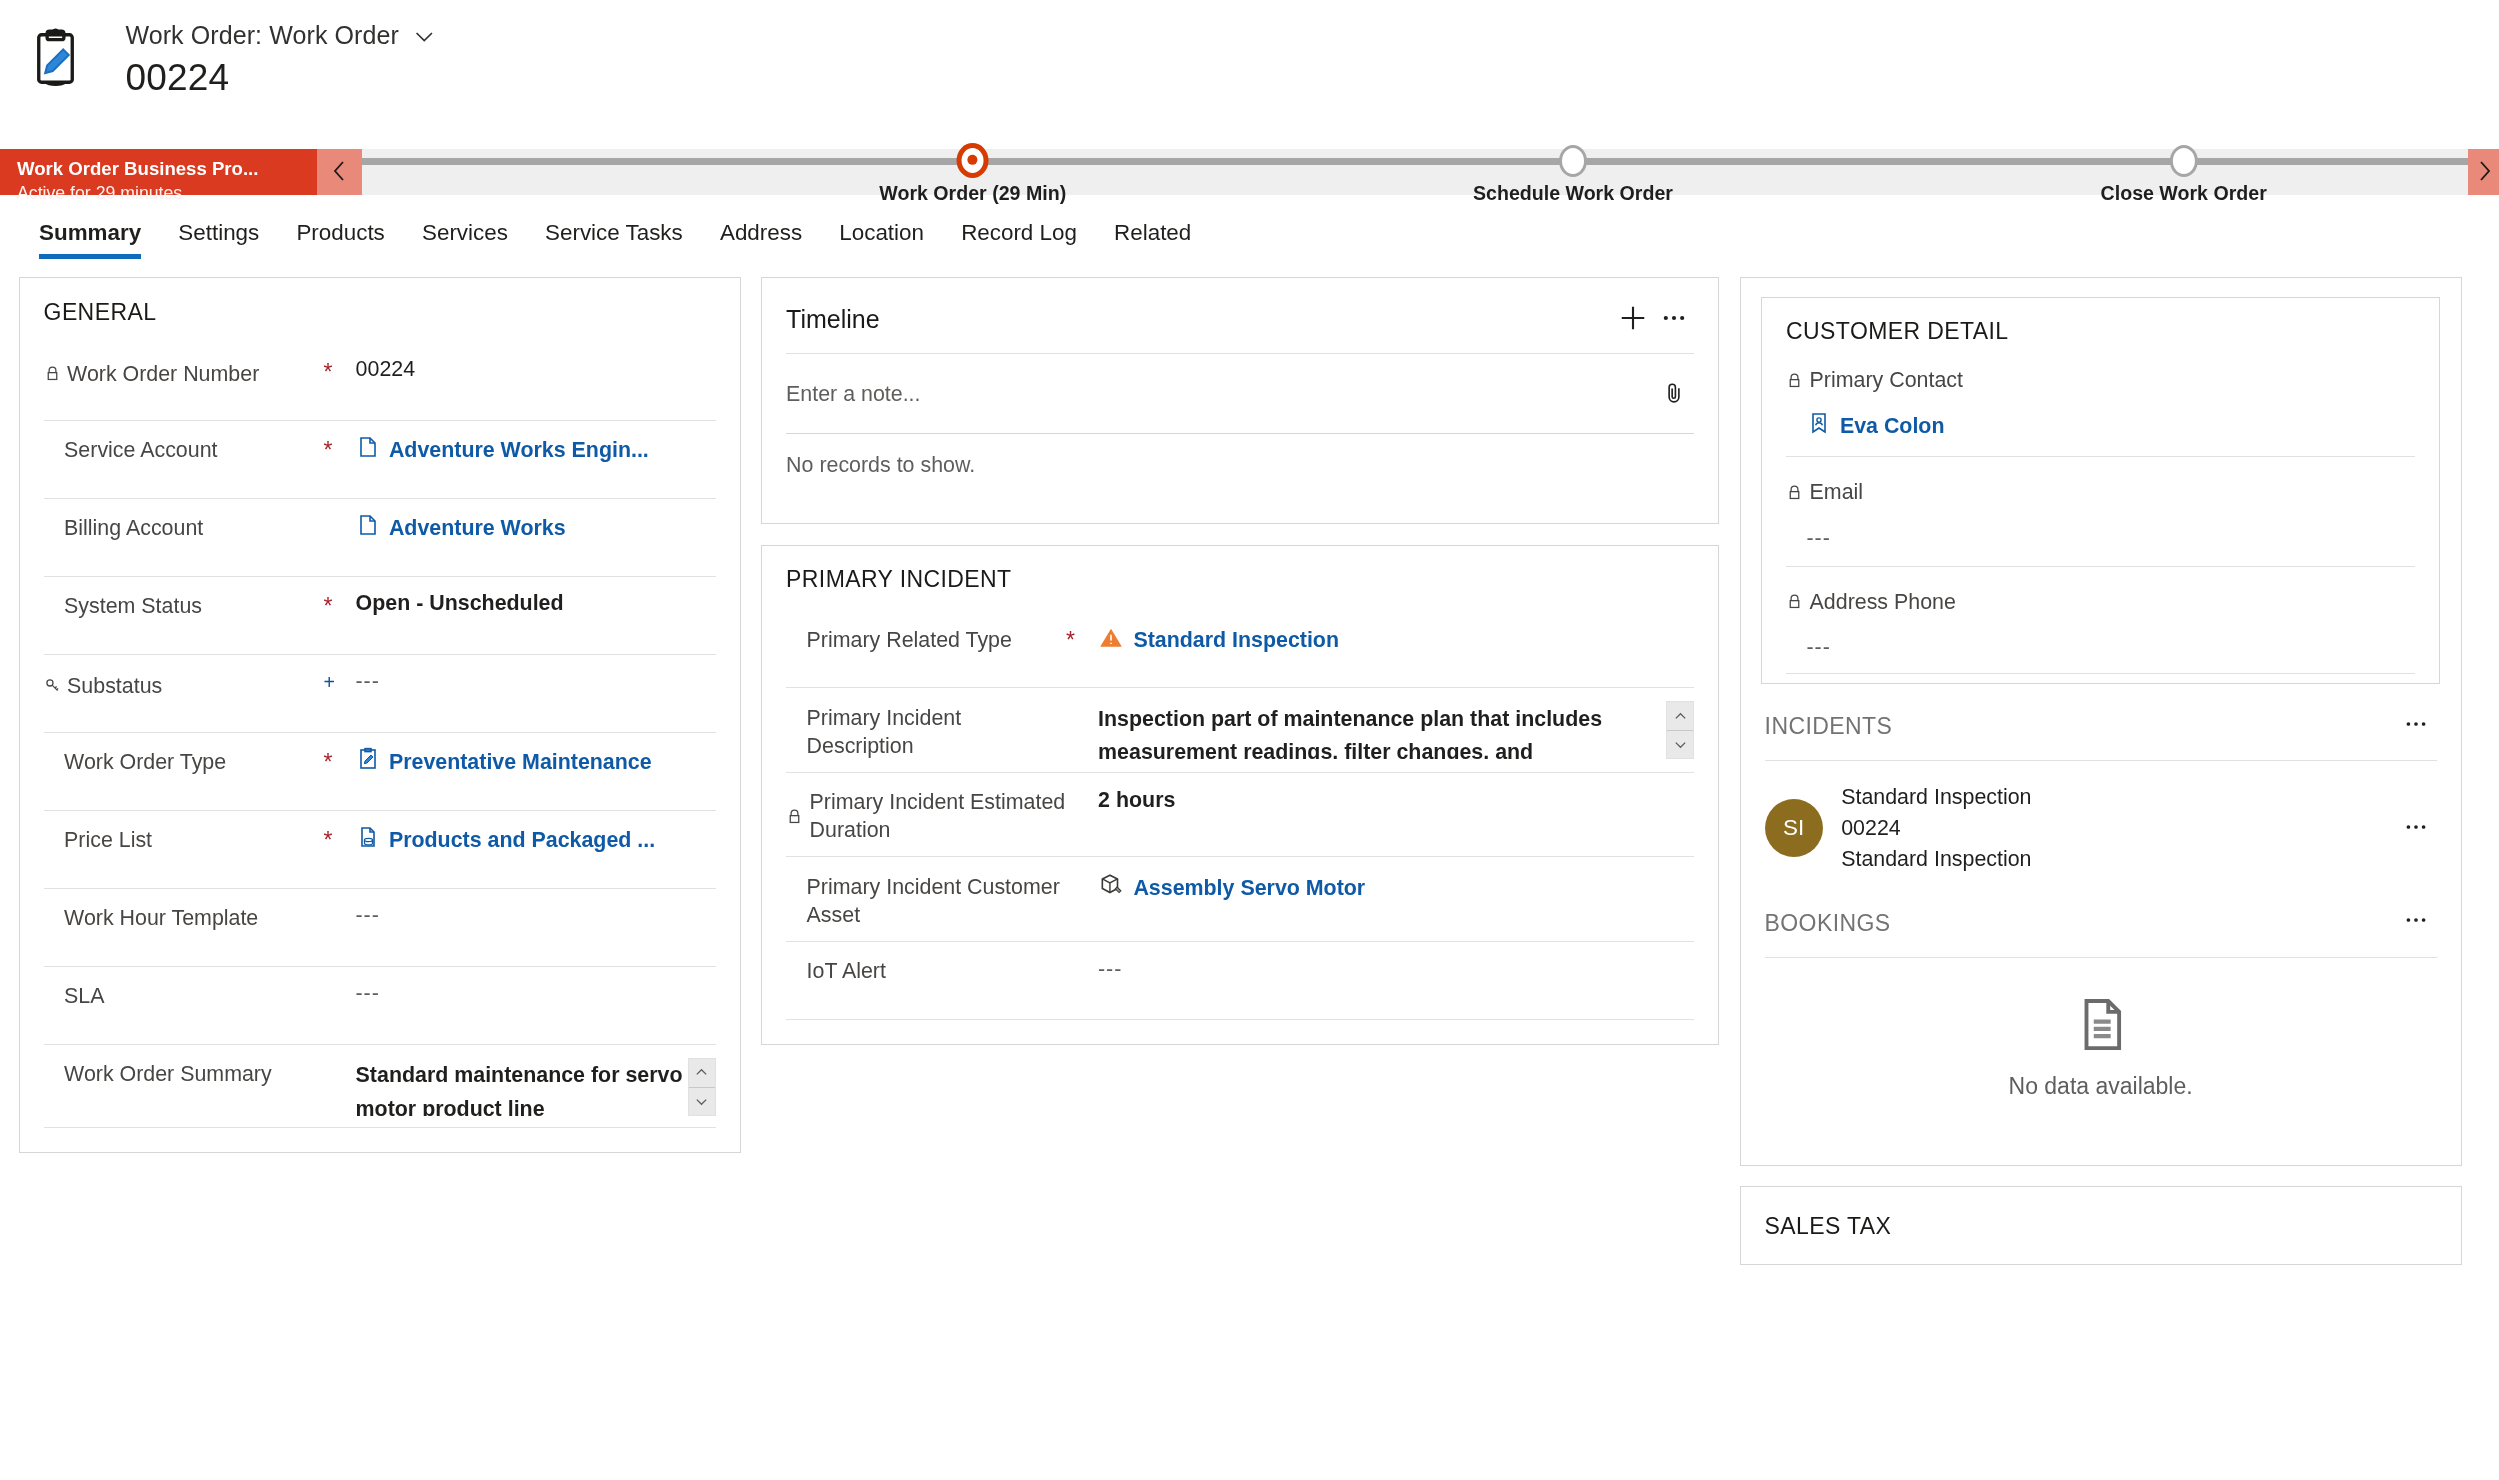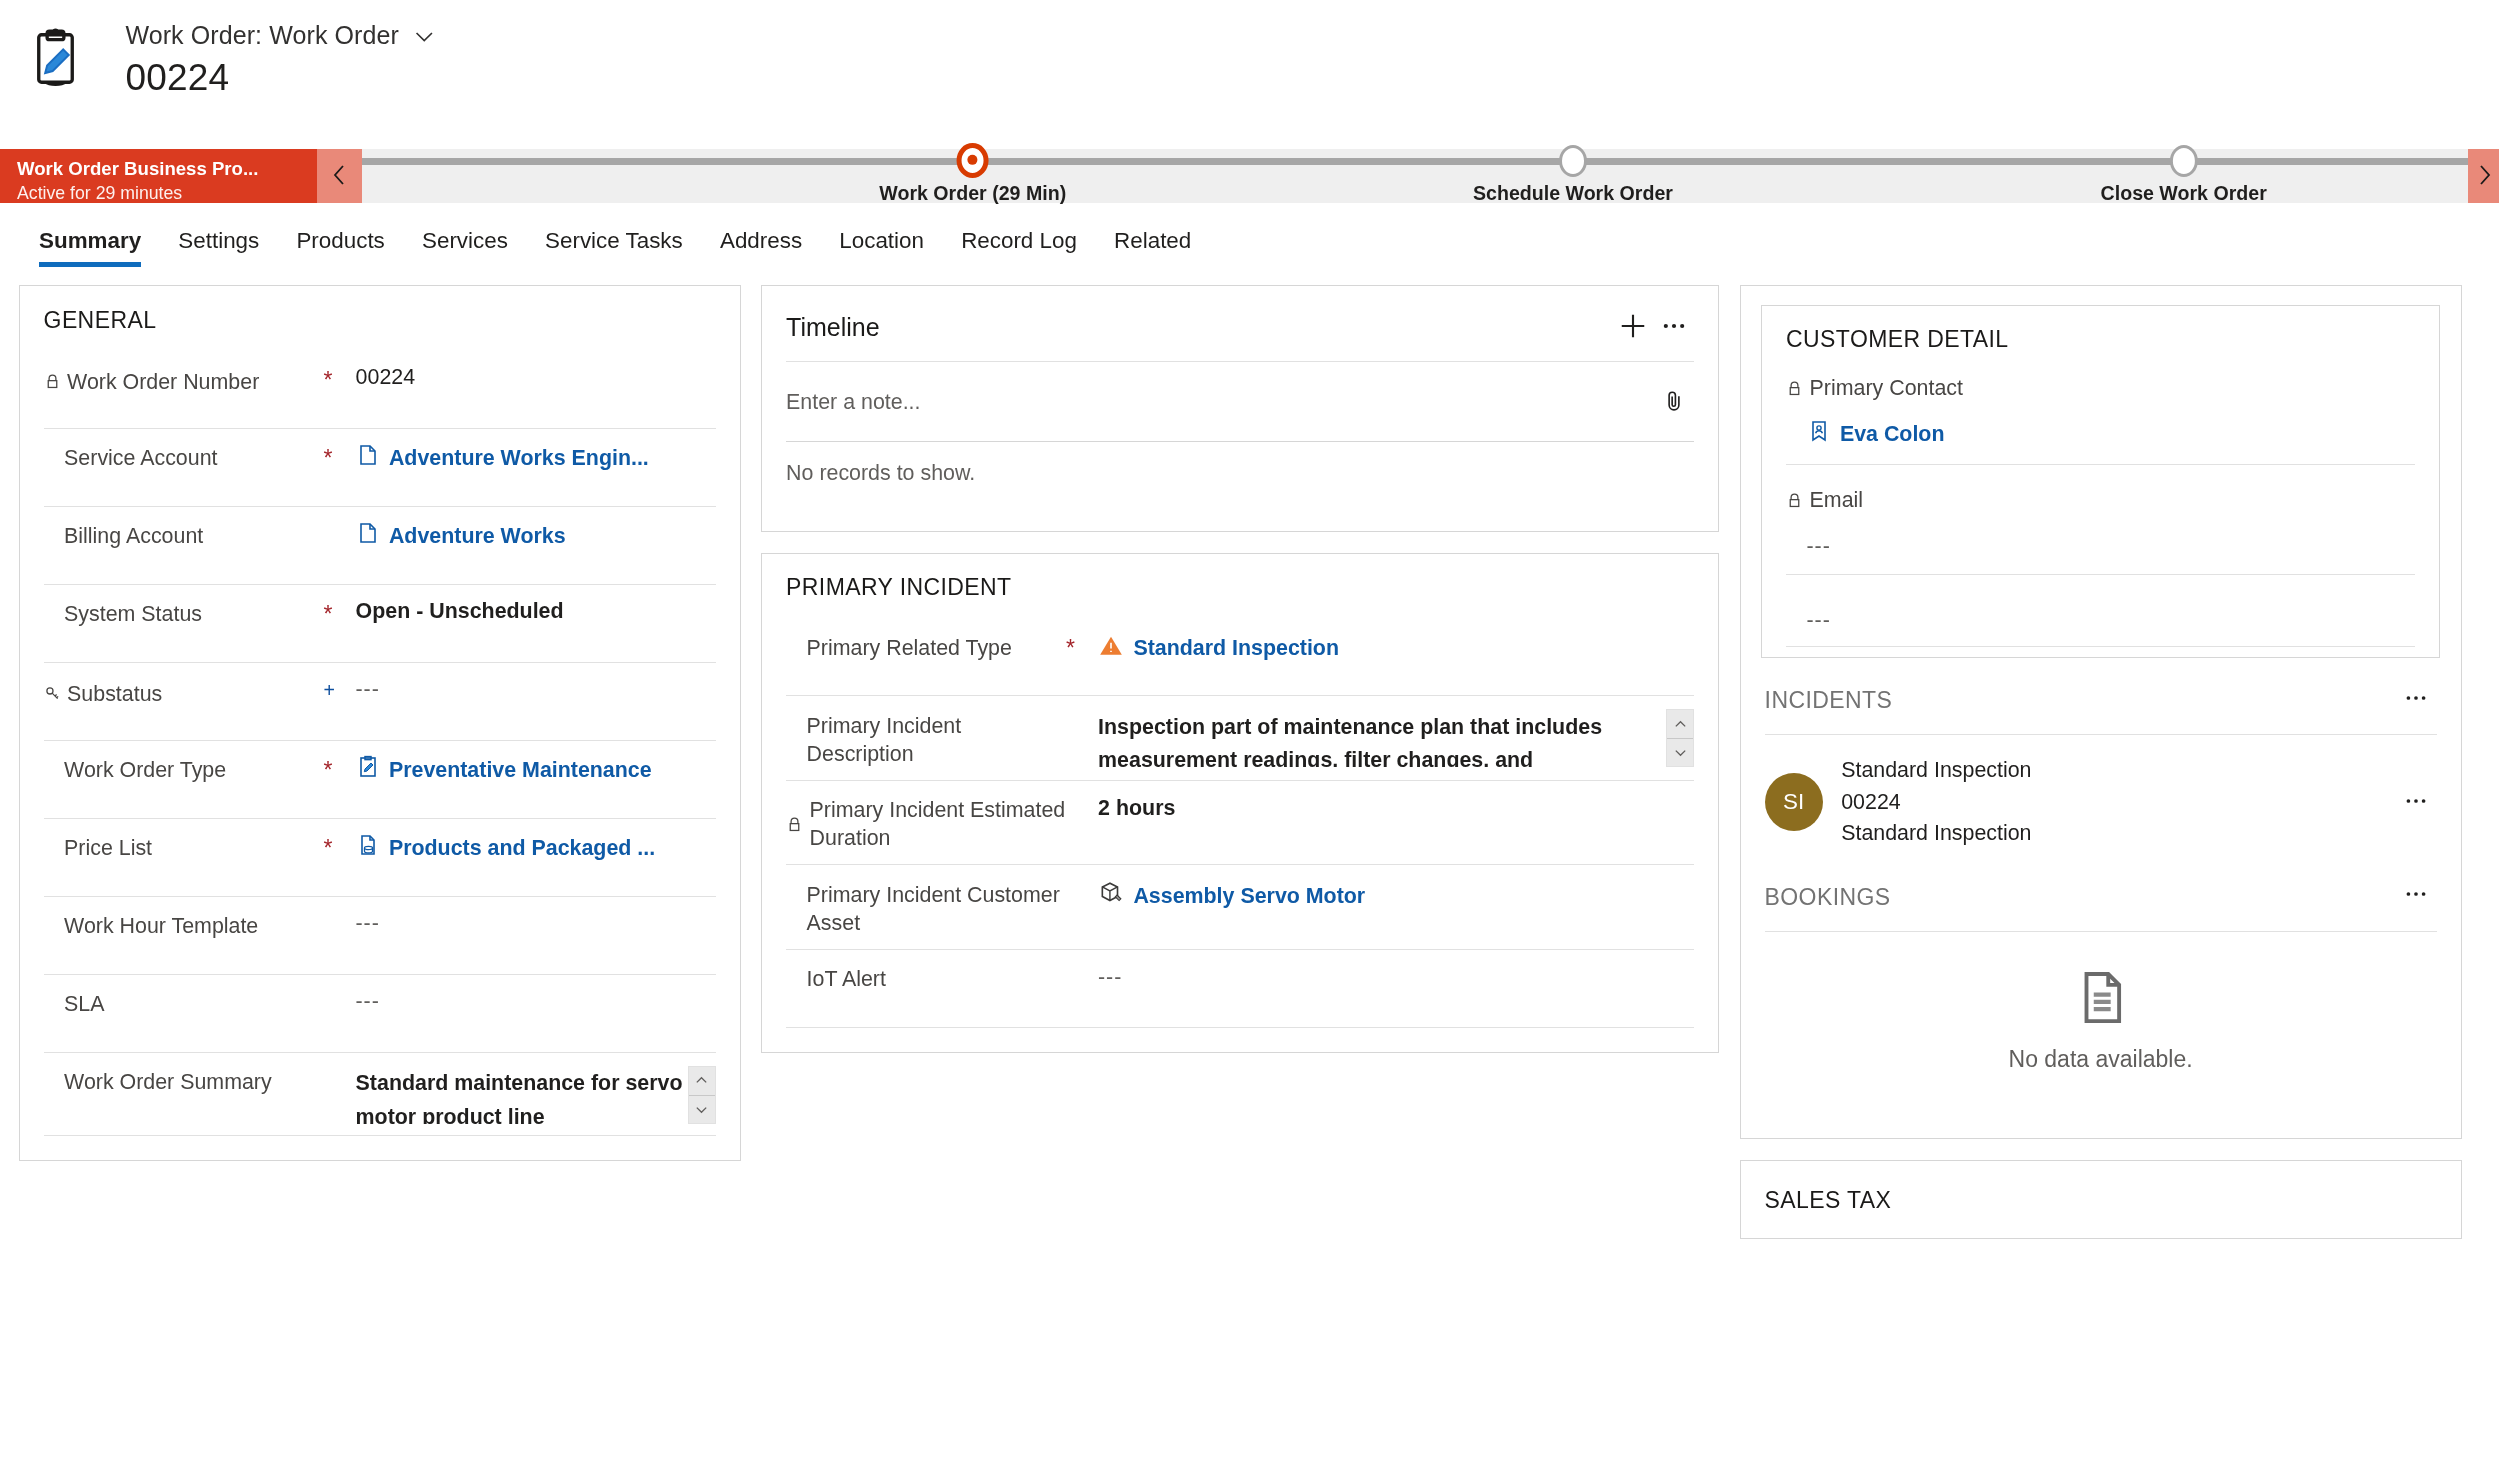--- a/index.html
+++ b/index.html
@@ -42,21 +42,21 @@
     font-size: 37px;
     font-weight: 400;
     color: #201f1e;
     margin-top: 7.5px;
     letter-spacing: 0.2px;
   }
 
   
   .bpf {
     position: relative;
-    height: 54px;
+    height: 46px;
     display: flex;
     background: #efefef;
     width: 100%;
   }
   .bpf-stage-banner {
     width: 317px;
     background: #da3b20;
     color: #fff;
     padding: 7.5px 17px 0 17px;
     flex: 0 0 317px;
@@ -728,20 +728,29 @@
                   <path d="M6 9V6.5a4 4 0 0 1 8 0V9" fill="none" stroke="#484644" stroke-width="1.5"></path>
                   <rect x="5" y="9" width="10" height="8" fill="none" stroke="#484644" stroke-width="1.5"></rect>
                 </svg>
             </span>
             <span>Email</span>
           </div>
           <div class="field-value dashes" style="margin-top:15px;padding-left:20.5px">---</div>
         </div>
 
         <div style="padding:17px 0 13px 0;border-bottom:0.9px solid #e1e1e1">
+          <div class="field-label no-indent" style="flex:none;font-size:21.4px">
+            <span class="lockicon">
+              <svg viewBox="0 0 20 20" width="17" height="17">
+                  <path d="M6 9V6.5a4 4 0 0 1 8 0V9" fill="none" stroke="#484644" stroke-width="1.5"></path>
+                  <rect x="5" y="9" width="10" height="8" fill="none" stroke="#484644" stroke-width="1.5"></rect>
+                </svg>
+            </span>
+            <span>Address Phone</span>
+          </div>
           <div class="field-value dashes" style="margin-top:15px;padding-left:20.5px">---</div>
         </div>
       </div>
 
       <div class="rc-block">
         <div class="rc-head">
           <div class="rc-head-title">INCIDENTS</div>
           <div class="icon-btn">
             <span>
               <svg viewBox="0 0 24 24" width="26" height="26">

